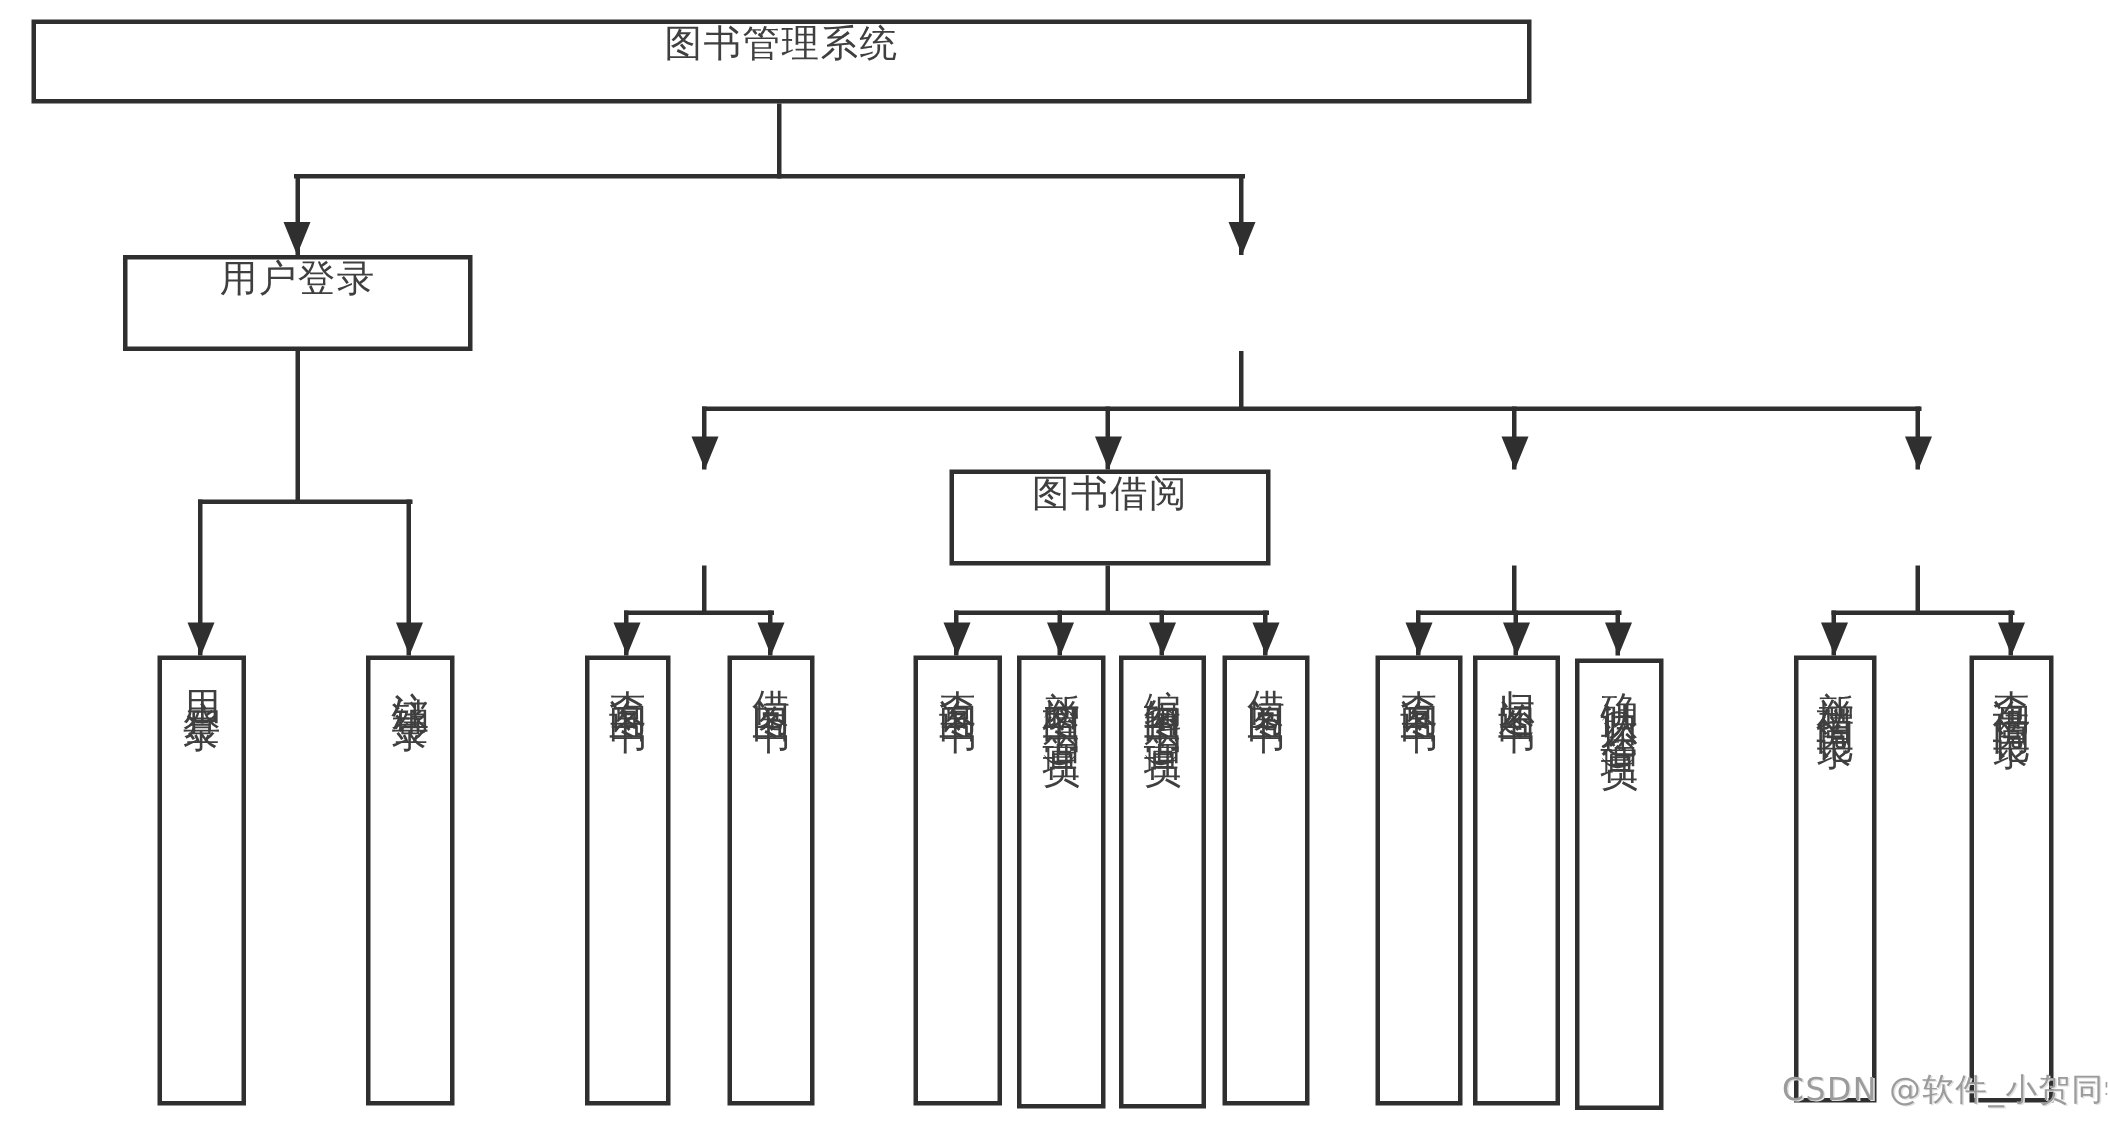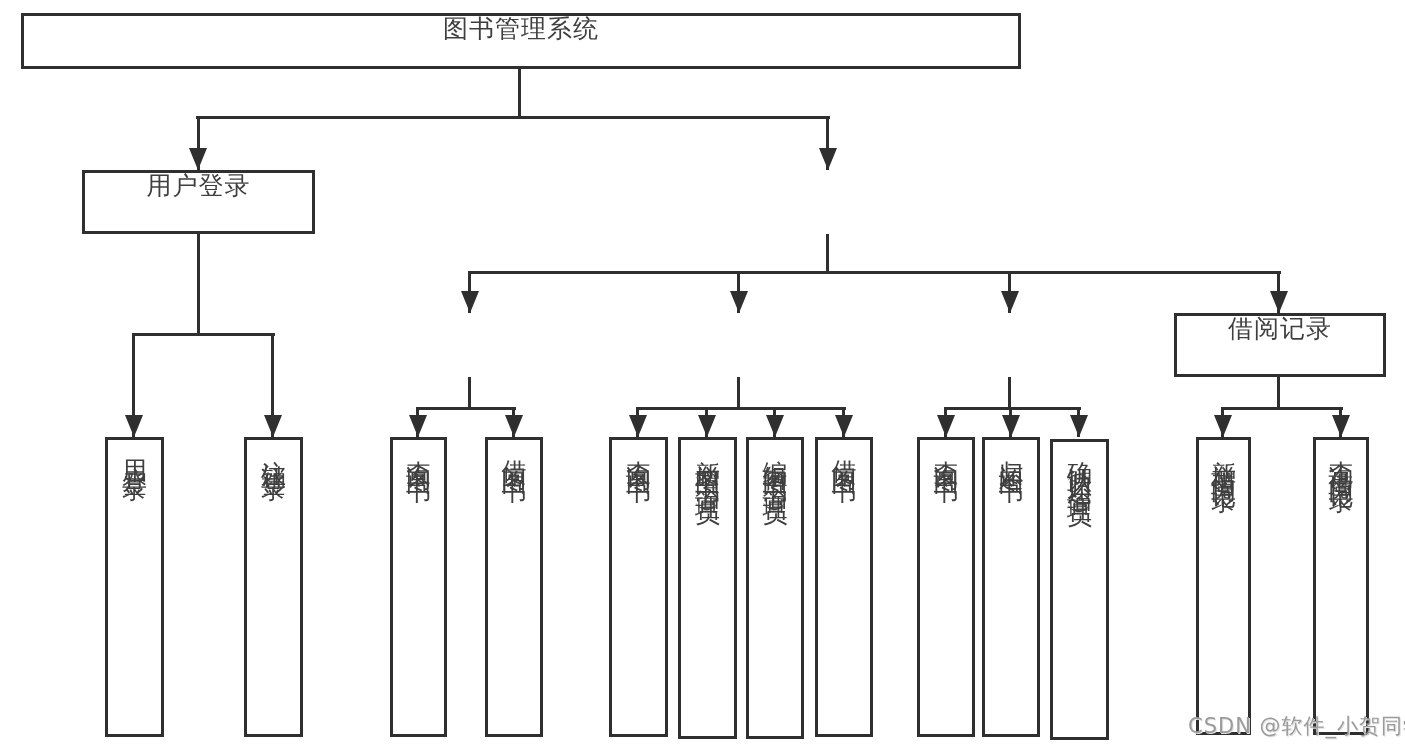--- a/index.html
+++ b/index.html
@@ -61,22 +61,22 @@
 <div id="canvas">
 
   <div class="bx" style="left:21px;top:13px;width:1000px;height:56px">
     <span>图书管理系统</span>
   </div>
 
   <div class="bx" style="left:82px;top:170px;width:233px;height:64px">
     <span>用户登录</span>
   </div>
 
-  <div class="bx" style="left:1174px;top:313px;width:212px;height:64px">
-    <span>借阅记录</span>
+  <div class="bx" style="left:633px;top:313px;width:214px;height:64px">
+    <span>图书借阅</span>
   </div>
 
   <div class="bx" style="left:105px;top:437px;width:59px;height:300px">
     <span class="vt">用户登录</span>
   </div>
   <div class="bx" style="left:244px;top:437px;width:59px;height:300px">
     <span class="vt">注销登录</span>
   </div>
 
   <div class="bx" style="left:390px;top:437px;width:57px;height:300px">

